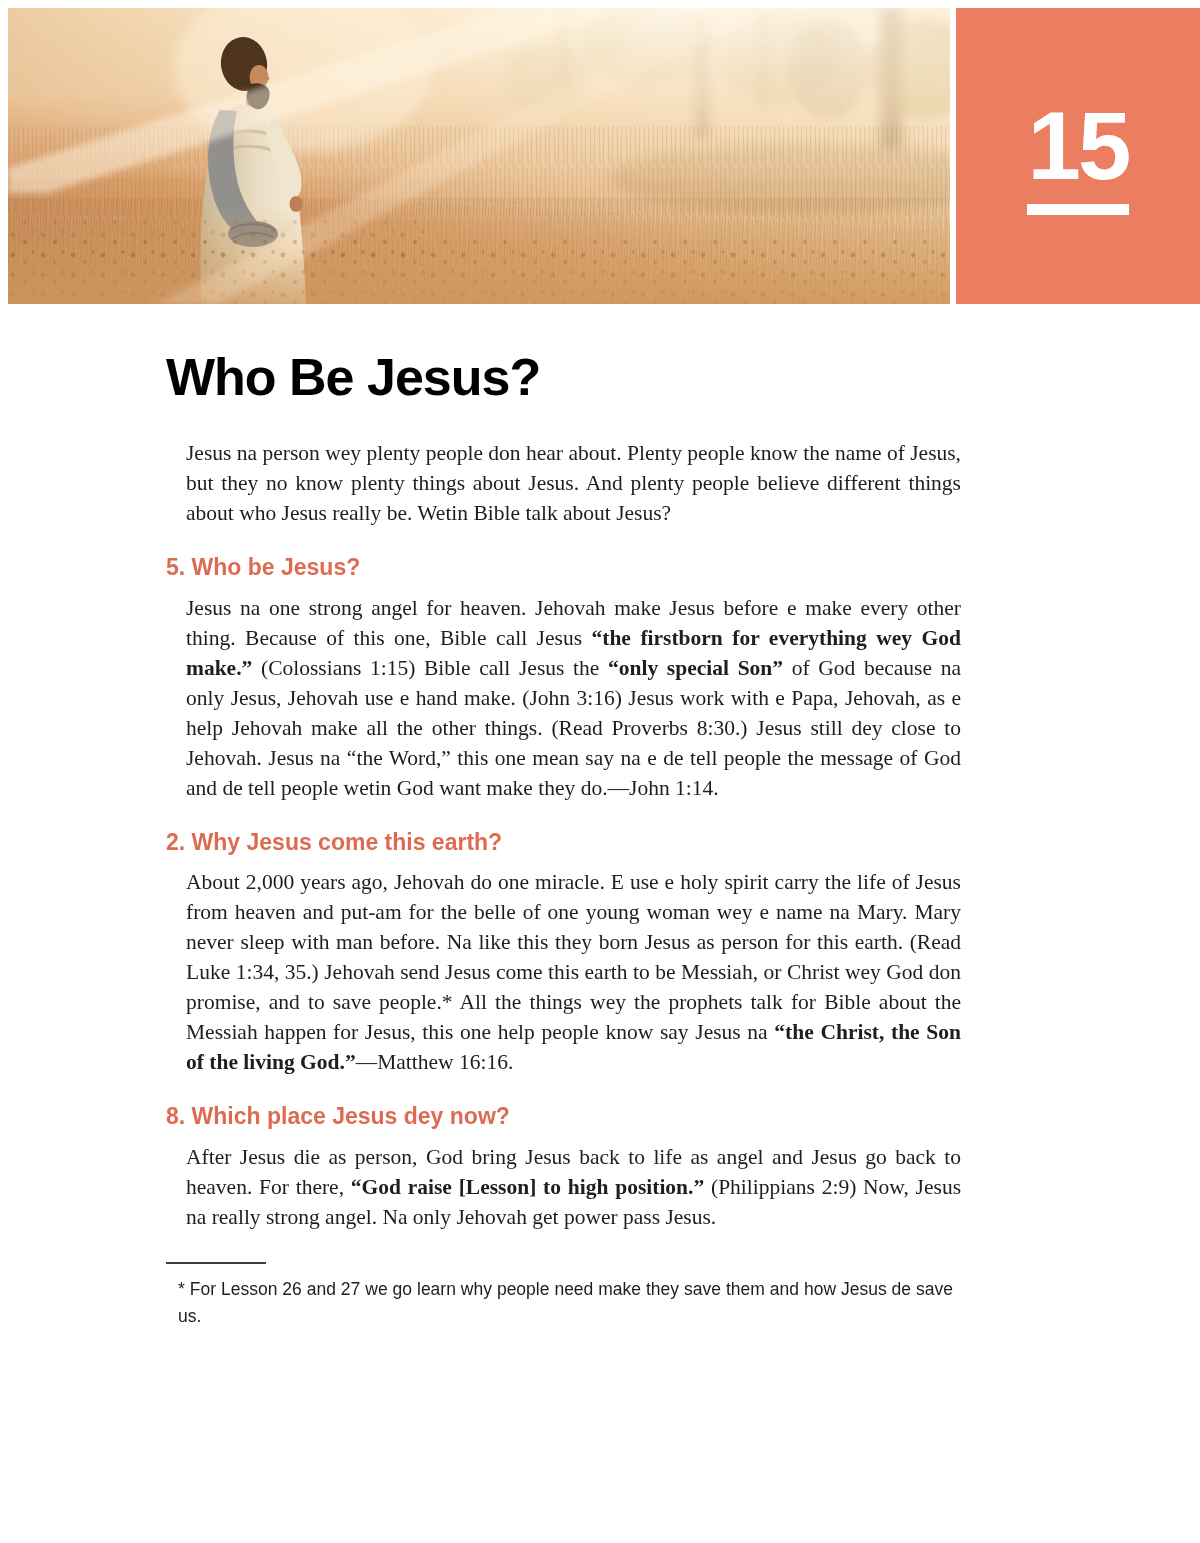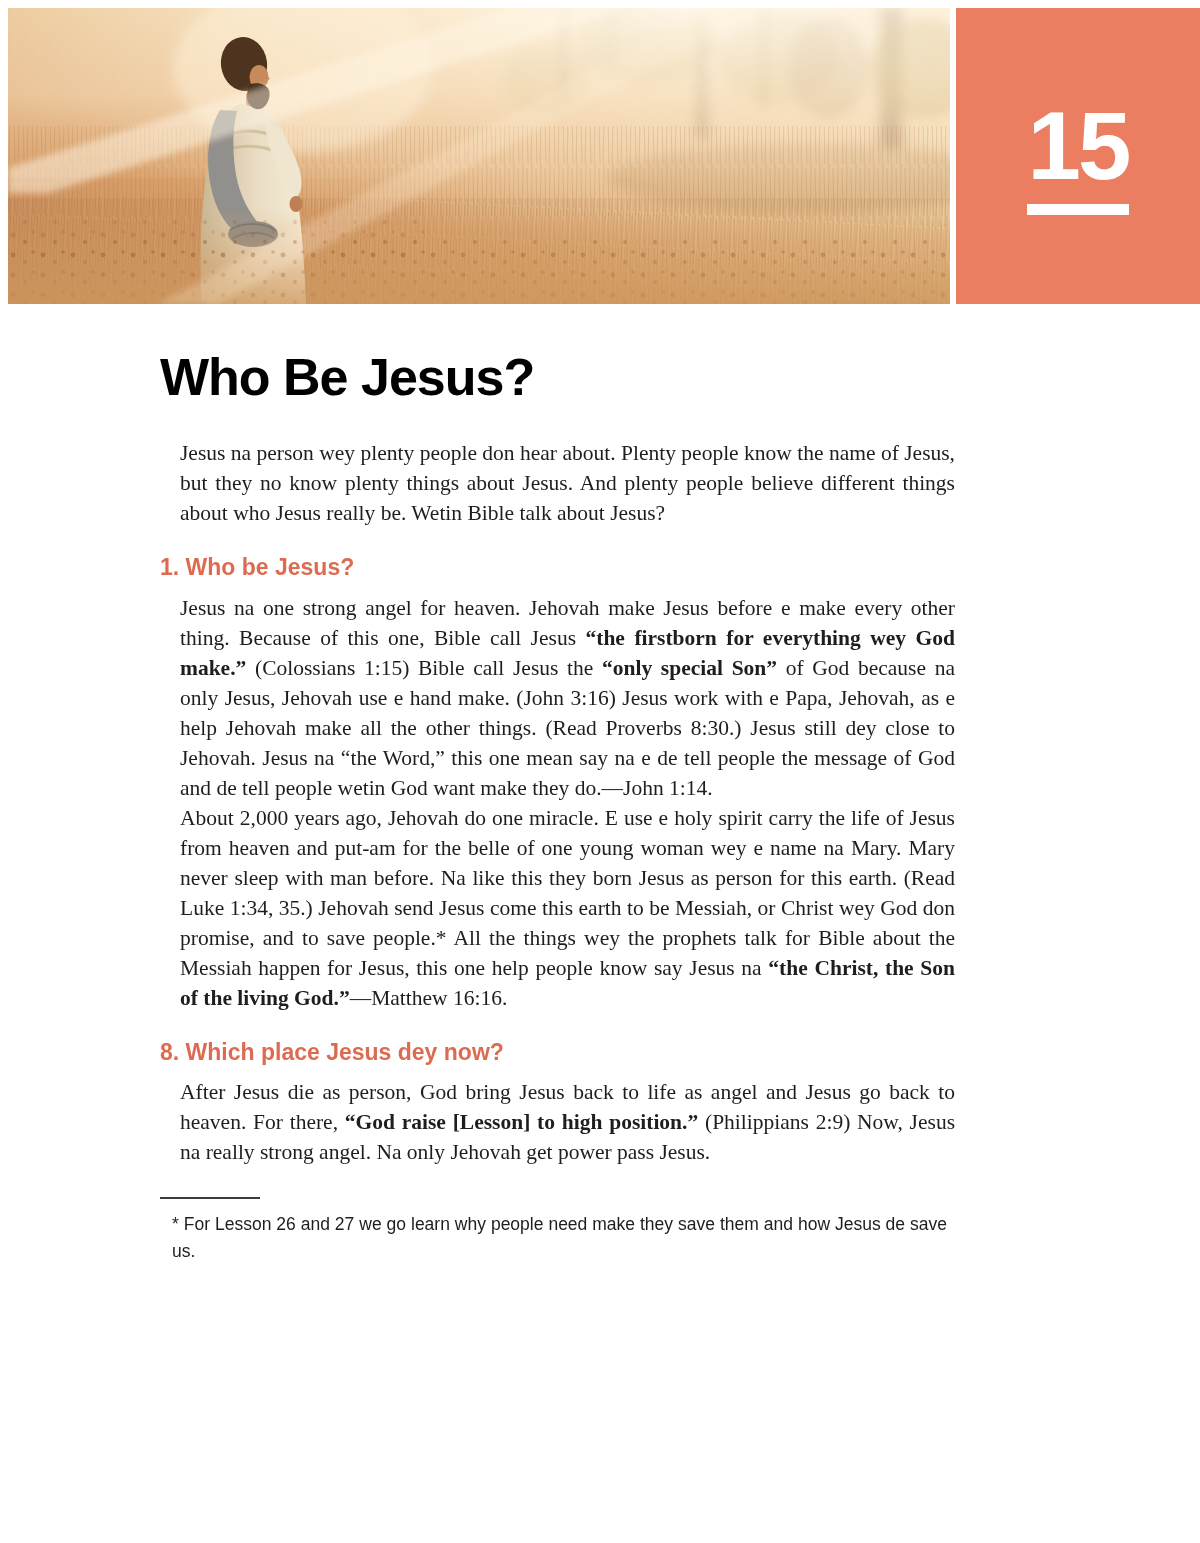--- a/index.html
+++ b/index.html
@@ -42,21 +42,21 @@
     letter-spacing: -3px;
   }
   .number-bar {
     width: 102px;
     height: 11px;
     background: #ffffff;
     margin-top: 10px;
   }
   .content {
     position: absolute;
-    left: 160px;
+    left: 166px;
     top: 348px;
     width: 795px;
   }
   .title {
     margin: 0;
     font-size: 52px;
     line-height: 1.12;
     font-weight: 700;
     letter-spacing: -1px;
     color: #000000;
@@ -201,25 +201,26 @@
     <div class="lesson-number">15</div>
     <div class="number-bar"></div>
   </div>
 
   <div class="content">
     <h1 class="title">Who Be Jesus?</h1>
 
     <p class="body-para intro"><span>Jesus na person wey plenty people don hear about. Plenty people know the name of Jesus, but they no know plenty things about Jesus. And plenty people believe different things about who Jesus really be. Wetin Bible talk about Jesus?</span></p>
 
     <section>
-      <h2 class="section-heading">1. Who be Jesus?</h2>
+      <h2 class="section-heading">5. Who be Jesus?</h2>
       <p class="body-para"><span>Jesus na one strong angel for heaven. Jehovah make Jesus before e make every other thing. Because of this one, Bible call Jesus </span><span class="seg-bold">“the firstborn for everything wey God make.”</span><span> (Colossians 1:15) Bible call Jesus the </span><span class="seg-bold">“only special Son”</span><span> of God because na only Jesus, Jehovah use e hand make. (John 3:16) Jesus work with e Papa, Jehovah, as e help Jehovah make all the other things. (Read Proverbs 8:30.) Jesus still dey close to Jehovah. Jesus na “the Word,” this one mean say na e de tell people the message of God and de tell people wetin God want make they do.—John 1:14.</span></p>
     </section>
 
     <section>
+      <h2 class="section-heading">2. Why Jesus come this earth?</h2>
       <p class="body-para"><span>About 2,000 years ago, Jehovah do one miracle. E use e holy spirit carry the life of Jesus from heaven and put-am for the belle of one young woman wey e name na Mary. Mary never sleep with man before. Na like this they born Jesus as person for this earth. (Read Luke 1:34, 35.) Jehovah send Jesus come this earth to be Messiah, or Christ wey God don promise, and to save people.* All the things wey the prophets talk for Bible about the Messiah happen for Jesus, this one help people know say Jesus na </span><span class="seg-bold">“the Christ, the Son of the living God.”</span><span>—Matthew 16:16.</span></p>
     </section>
 
     <section>
       <h2 class="section-heading">8. Which place Jesus dey now?</h2>
       <p class="body-para"><span>After Jesus die as person, God bring Jesus back to life as angel and Jesus go back to heaven. For there, </span><span class="seg-bold">“God raise [Lesson] to high position.”</span><span> (Philippians 2:9) Now, Jesus na really strong angel. Na only Jehovah get power pass Jesus.</span></p>
     </section>
 
     <div class="footnote">
       <hr class="footnote-rule">

